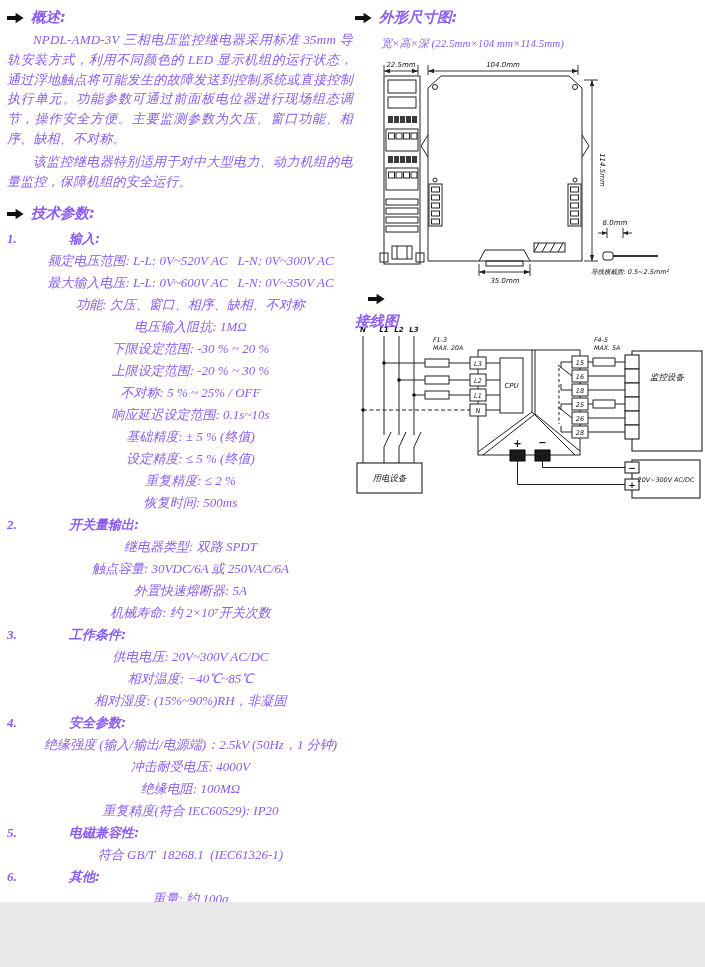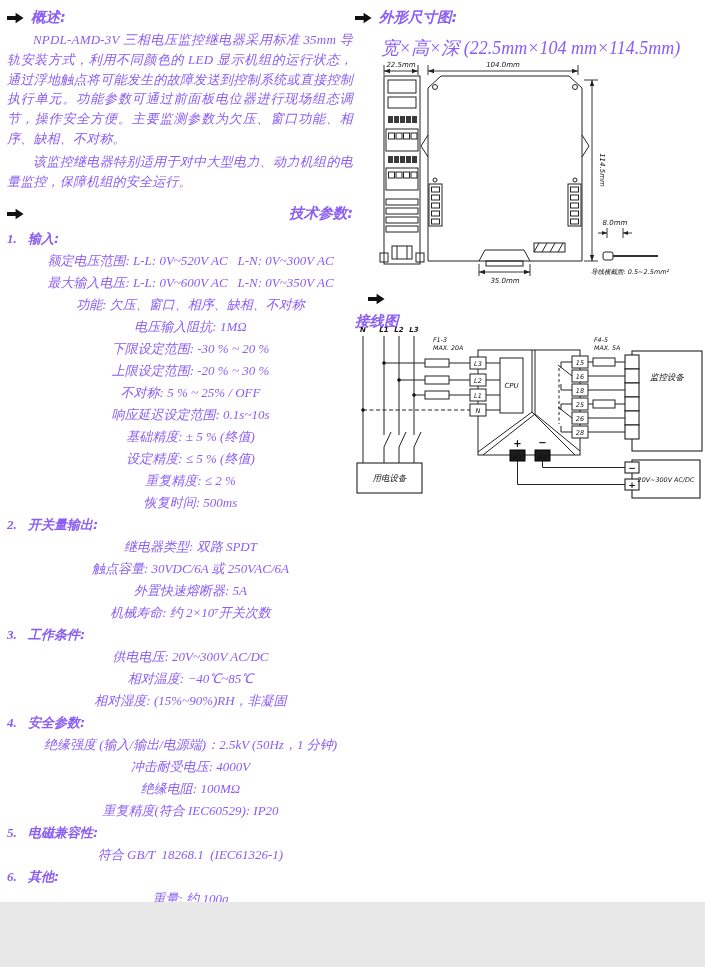--- a/index.html
+++ b/index.html
@@ -6,29 +6,29 @@
   .page{position:relative;width:705px;height:902px;background:#ffffff;color:#8b5cf6;
         font-family:"Liberation Serif",serif;overflow:hidden;font-style:italic;}
   
   .hdr{position:relative;display:flex;align-items:center;gap:7px;
        font-family:"DejaVu Sans",sans-serif;font-weight:bold;font-size:14.5px;}
   .arrow-ic{display:inline-flex;width:17px;height:12px;flex:0 0 auto;}
   
   .col-left{position:absolute;left:7px;top:8px;width:346px;}
   .para{margin:3px 0 0 0;font-size:13px;line-height:19.8px;text-align:justify;
         text-indent:2em;letter-spacing:.2px;}
-  .tech-hdr{margin-top:13px;justify-content:space-between;}
+  .tech-hdr{margin-top:13px;}
   .sections{margin-top:5px;}
   .sec-h{display:flex;font-size:13px;line-height:22px;}
   .sec-num{width:21px;font-weight:bold;flex:0 0 auto;}
-  .sec-t{font-family:"DejaVu Sans",sans-serif;font-weight:bold;}
+  .sec-t{font-family:"DejaVu Sans",sans-serif;font-weight:bold;margin-left:41px;}
   .sec-item{padding-left:21px;font-size:13px;line-height:22px;white-space:pre-wrap;text-align:center;}
   
   .r-hdr1{position:absolute;left:355px;top:8px;}
-  .dim-sub{position:absolute;left:381px;top:36px;font-size:18px;text-align:right;}
+  .dim-sub{position:absolute;left:381px;top:36px;font-size:11px;text-align:right;}
   .dim-svg{position:absolute;left:355px;top:56px;}
   .r-hdr2{position:absolute;left:355px;top:293px;flex-direction:column;}
   .wir-svg{position:absolute;left:355px;top:316px;}
   svg text{font-family:"DejaVu Sans",sans-serif;fill:#111;}
 </style>
 </head>
 <body>
 
 <div class="page">
 

